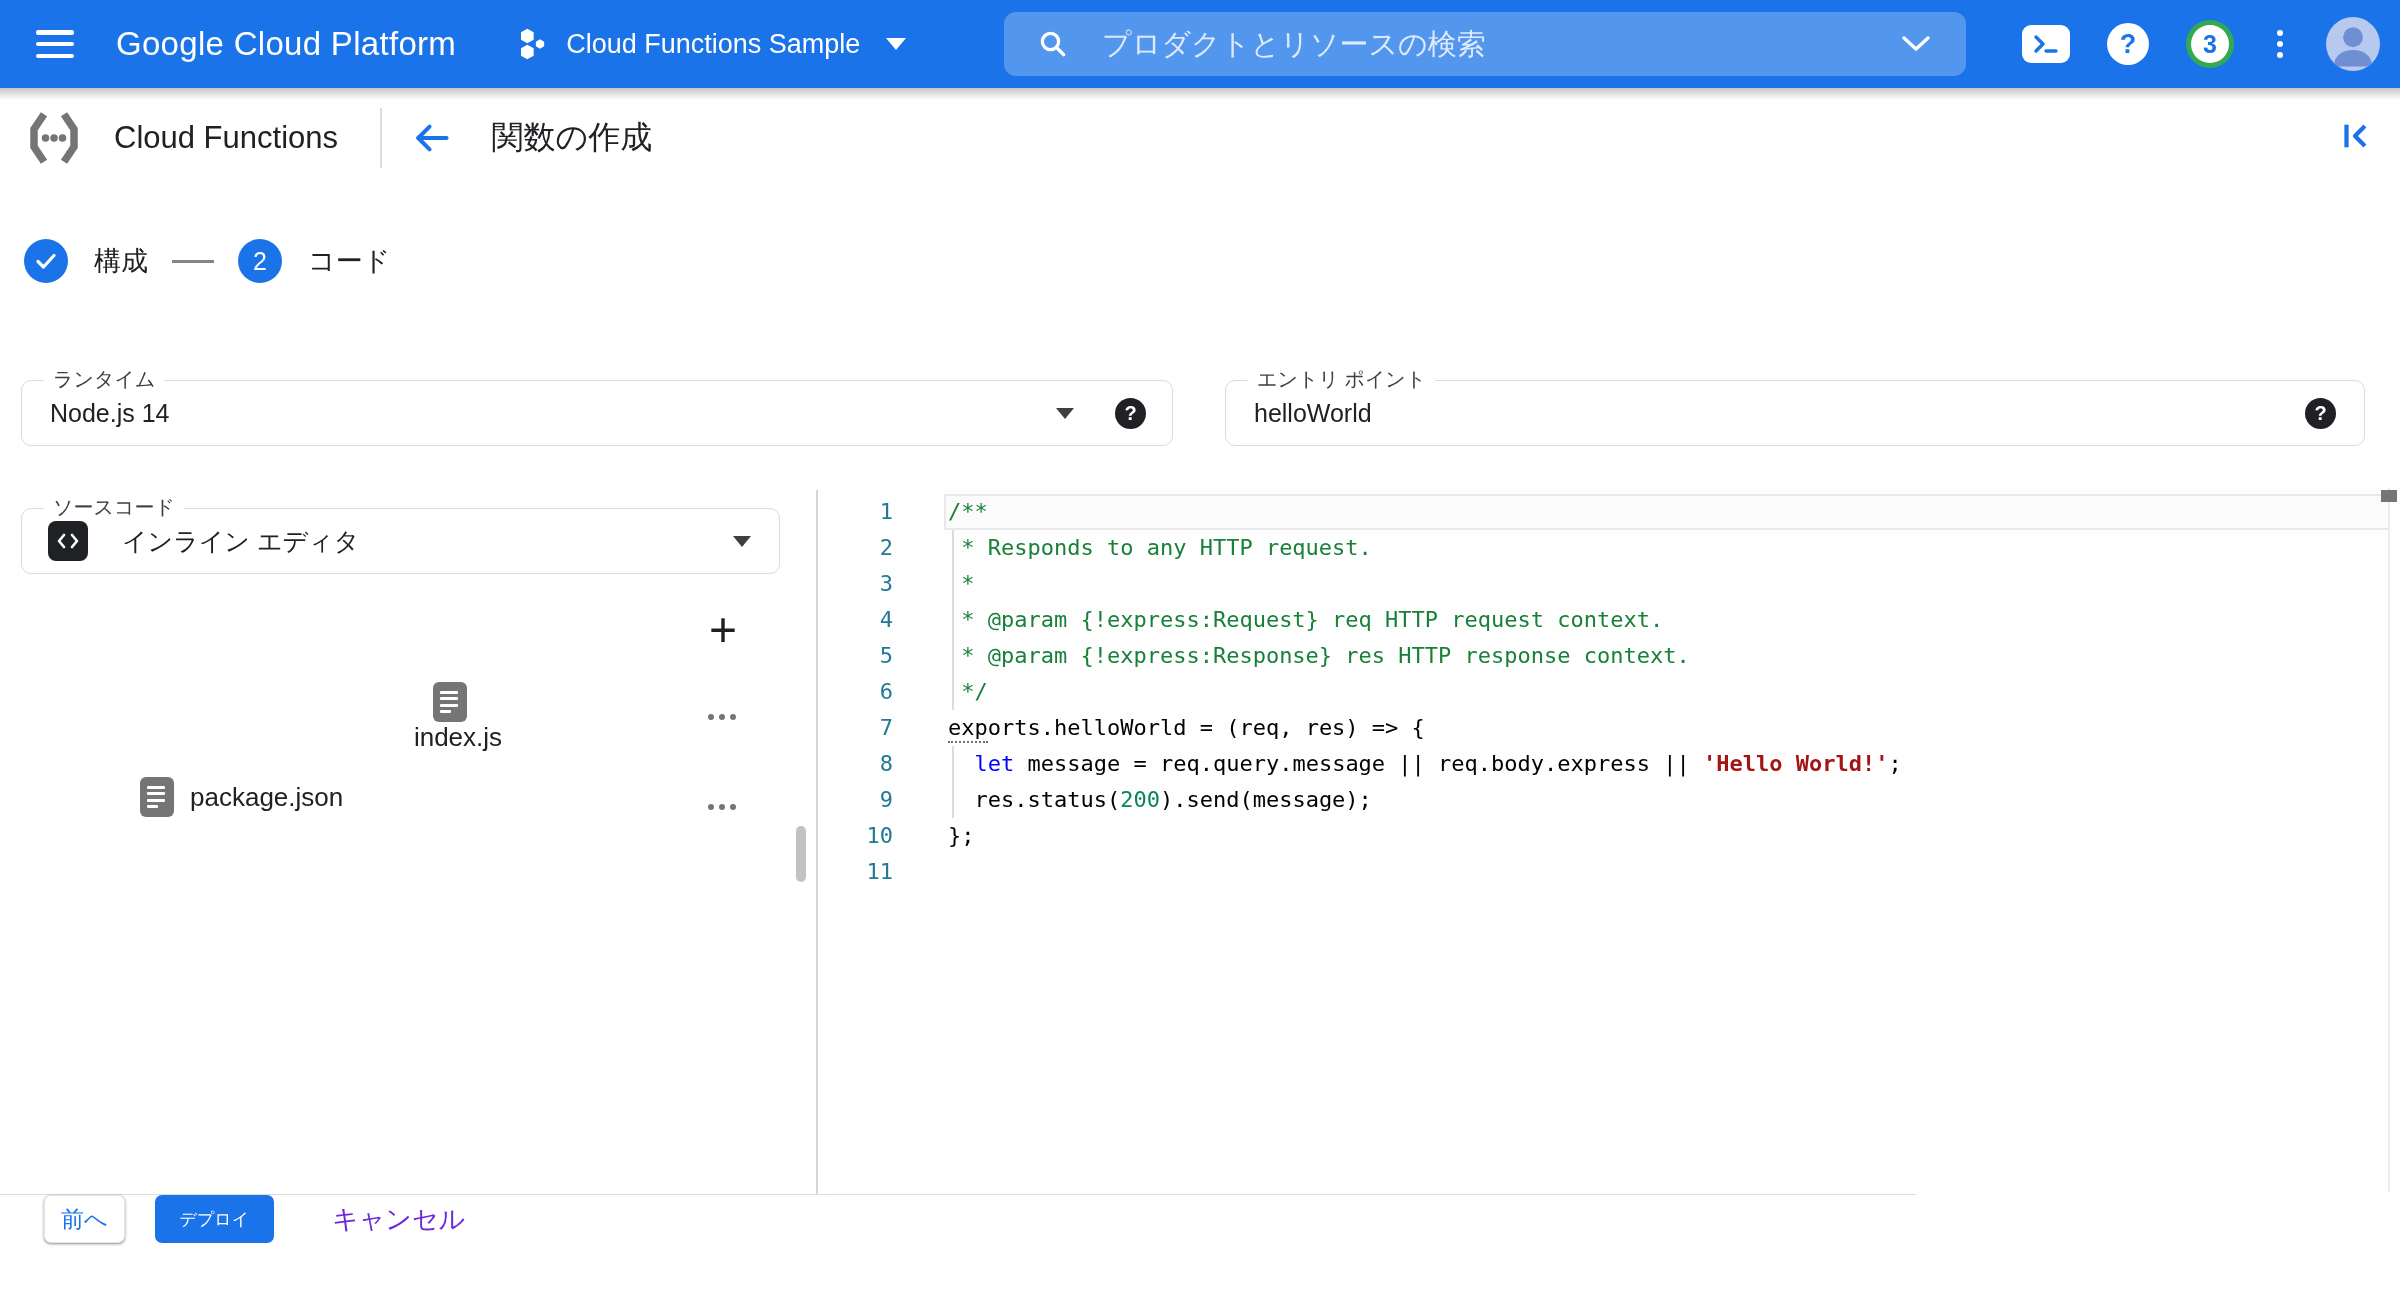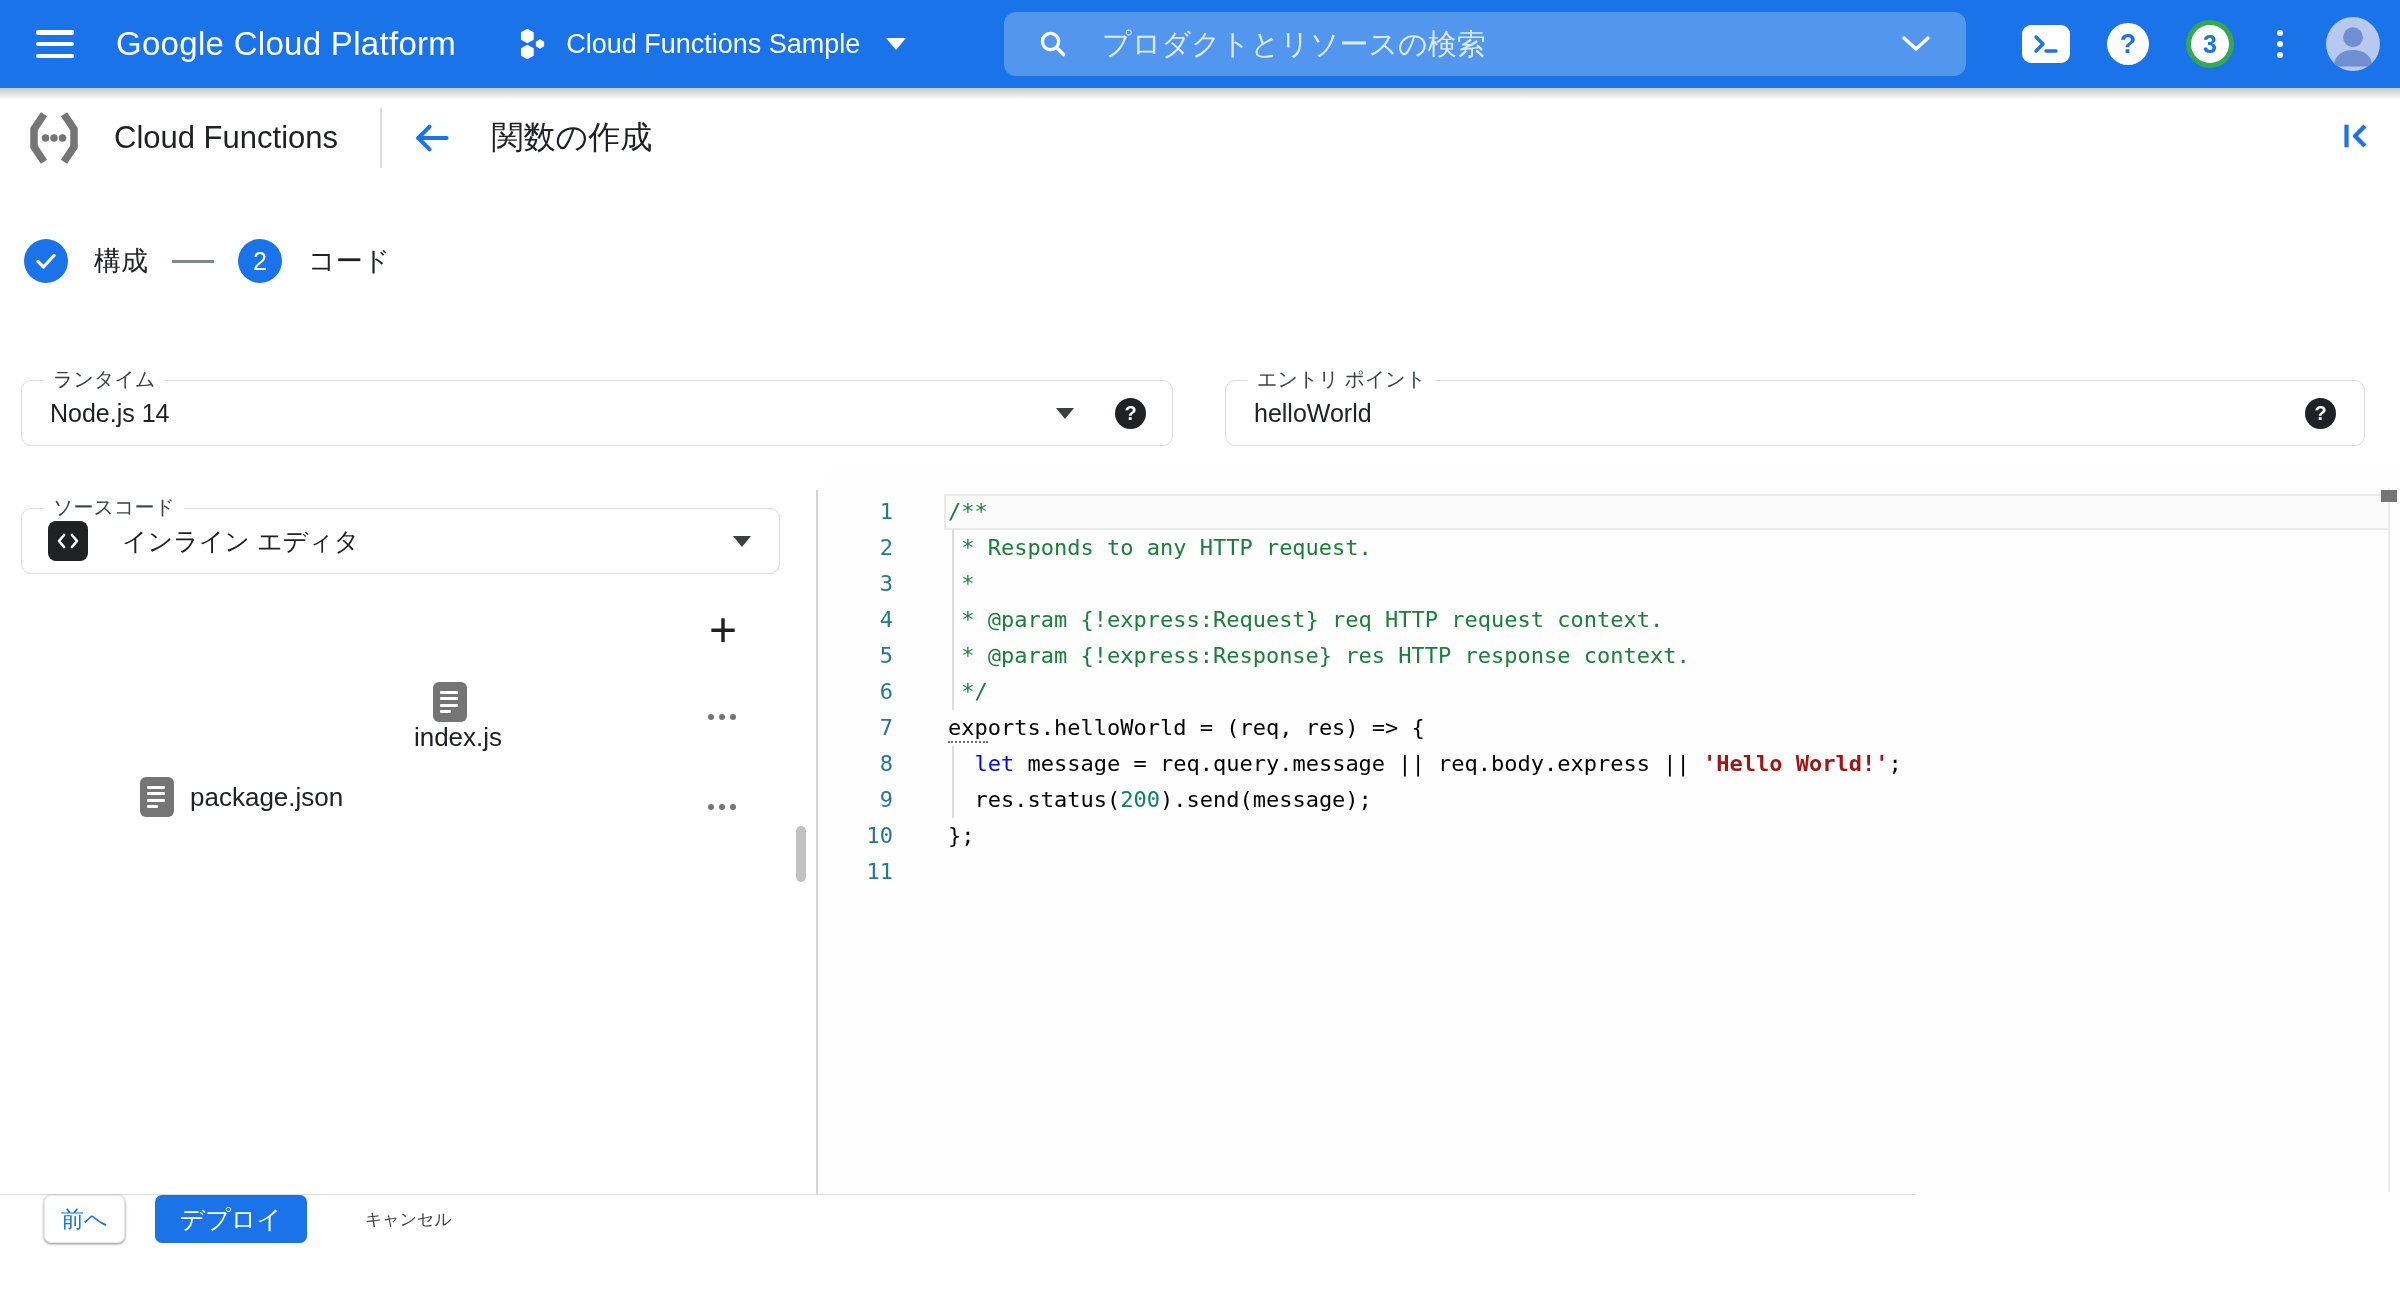--- a/index.html
+++ b/index.html
@@ -104,23 +104,23 @@
   .ruler-track { position:absolute; left:1558px; top:18px; bottom:2px; width:2px; background:#ececec; }
   .ruler-mark { position:absolute; left:1551px; top:20px; width:16px; height:12px; background:#757575; cursor:grab; }
 
   
   .footer { position:absolute; left:0; top:1194px; width:1916px; height:98px; background:#fff;
             border-top:1.5px solid #dcdcdc; display:flex; align-items:flex-start; }
   .btn-prev { margin-left:44px; height:48px; padding:0 16px; background:#fff; color:var(--accent);
               font-size:23px; border:1px solid #e6e6e6; border-radius:7px; cursor:pointer;
               box-shadow:0 1px 2px rgba(0,0,0,.3), 0 1px 3px 1px rgba(0,0,0,.12); font-family:inherit; }
   .btn-deploy { margin-left:30px; height:48px; padding:0 25px; background:var(--accent); color:#fff;
-                font-size:25px; border:none; border-radius:7px; cursor:pointer; font-family:inherit; }
-  .btn-cancel { margin-left:42px; height:48px; padding:0 16px; background:transparent; color:#404040;
-                font-size:17px; border:none; cursor:pointer; font-family:Liberation Mono, monospace; }
+                font-size:17px; border:none; border-radius:7px; cursor:pointer; font-family:inherit; }
+  .btn-cancel { margin-left:42px; height:48px; padding:0 16px; background:transparent; color:#6d28d9;
+                font-size:26px; border:none; cursor:pointer; font-family:Liberation Mono, monospace; }
 </style>
 </head>
 <body>
 
 <div class="topbar">
   <div class="hamburger">
       <span></span>
       <span></span>
       <span></span>
     </div>

